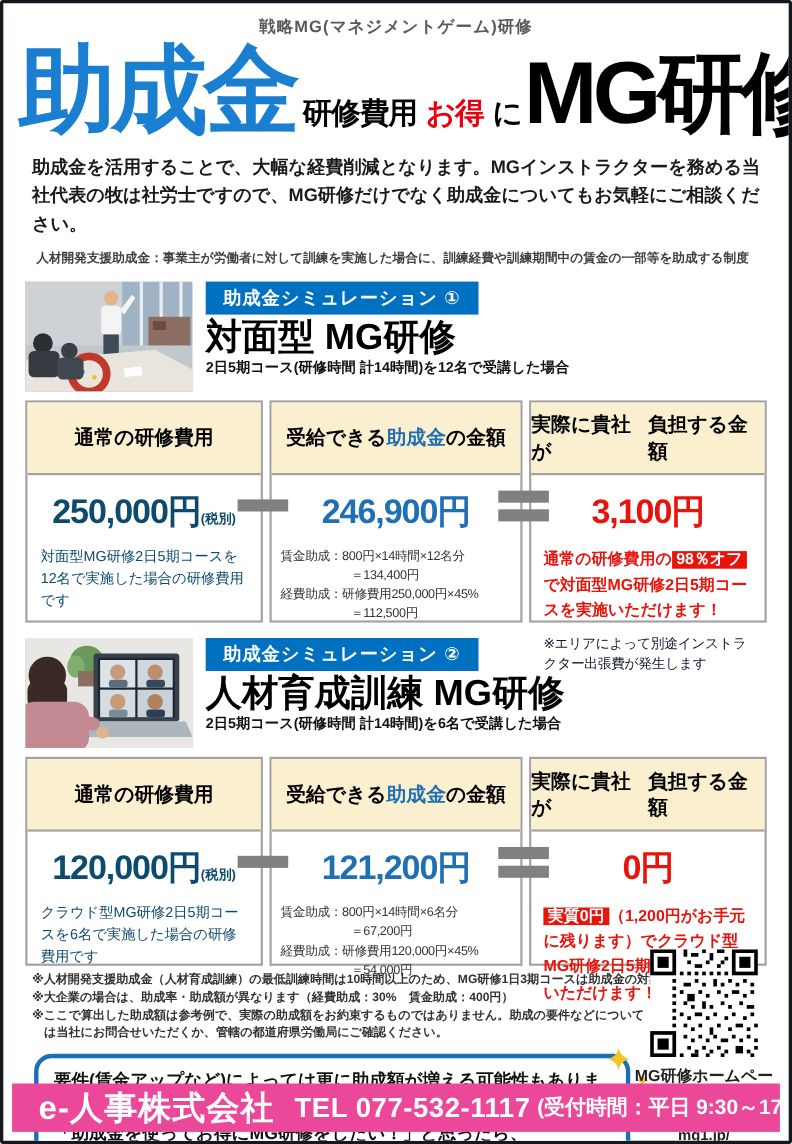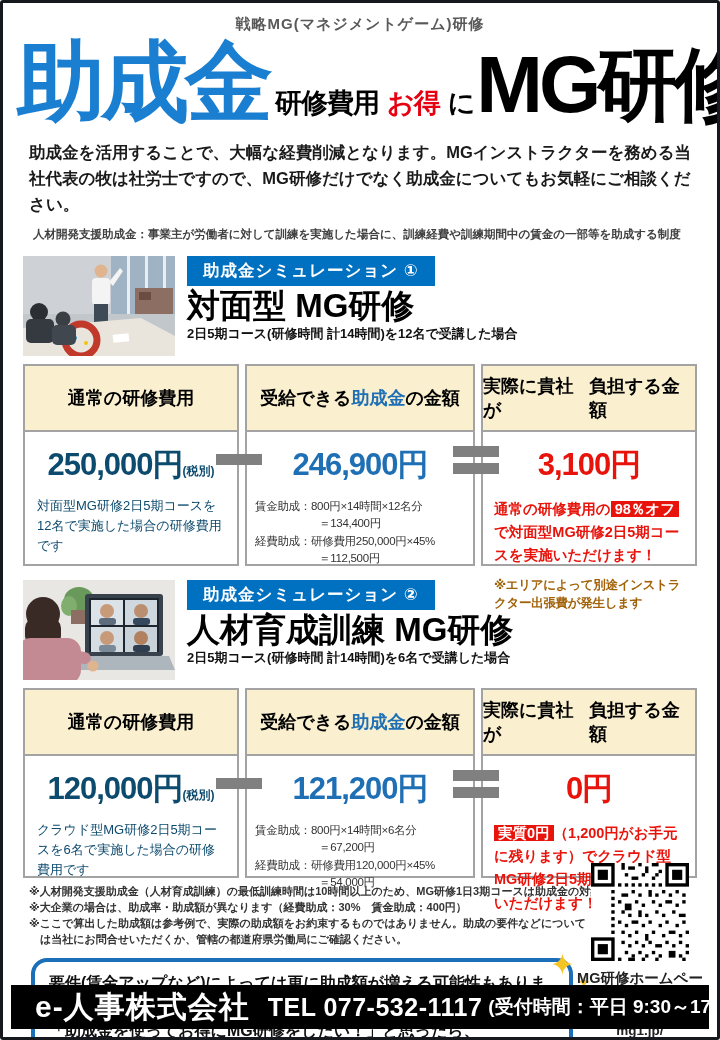--- a/index.html
+++ b/index.html
@@ -34,39 +34,39 @@
   .hl-blue{color:#1f6fb5;}
   .amount{margin-top:12px;text-align:center;font-size:31px;font-weight:800;color:#0c4a6e;letter-spacing:-1px;}
   .amount .suffix{font-size:12px;font-weight:700;letter-spacing:0;}
   .amount.blue{color:#1f6fb5;}
   .amount.red{color:#e8140c;}
   .box-desc{margin:10px 12px 0 12px;font-size:13px;color:#0c4a6e;line-height:1.55;}
   .box-details{margin:12px 8px 0 8px;font-size:11.5px;color:#333;letter-spacing:-0.3px;line-height:1.5;}
   .box-details .dline.ind{padding-left:64px;}
   .red-block{margin:12px 11px 0 11px;font-size:14.5px;font-weight:700;color:#e8140c;line-height:1.6;}
   .pct{background:#e8140c;color:#fff;padding:0 4px;}
-  .box-note{margin:8px 11px 12px 11px;font-size:12.5px;color:#a16207;font-weight:700;line-height:1.45;letter-spacing:-0.3px;}
+  .box-note{margin:8px 11px 12px 11px;font-size:12.5px;color:#0f172a;font-weight:400;line-height:1.45;letter-spacing:-0.3px;}
 
   .op{position:absolute;z-index:5;}
   .op .bar{width:46px;height:11px;background:#808080;}
   .op.minus{left:193px;top:90px;}
   .op.equals{left:430px;top:82px;}
   .op.equals .bar + .bar{margin-top:6px;}
 
   .footnotes{margin:6px 10px 0 26px;font-size:11px;color:#333;line-height:1.45;font-weight:600;}
 
   .bubble{position:relative;margin:10px 0 0 28px;width:506px;border:4px solid #1a6fb8;border-radius:16px;padding:9px 14px;font-size:16px;font-weight:700;color:#111;line-height:1.5;background:#fff;}
   .sparkle-big{position:absolute;right:-6px;top:-20px;color:#f5c425;font-size:30px;}
   .sparkle-small{position:absolute;right:-22px;top:8px;color:#f5c425;font-size:17px;}
 
   .qr-col{position:absolute;right:14px;top:860px;width:126px;text-align:center;}
   .qr-caption{margin-top:4px;font-size:14.5px;color:#222;font-weight:600;line-height:1.35;}
   .qr-url{font-size:13.5px;color:#222;font-weight:600;}
 
-  .footer{position:absolute;left:8px;right:8px;bottom:8px;height:44px;background:#000000;display:flex;align-items:center;padding-left:24px;box-sizing:border-box;white-space:nowrap;}
+  .footer{position:absolute;left:8px;right:8px;bottom:8px;height:44px;background:#ec4899;display:flex;align-items:center;padding-left:24px;box-sizing:border-box;white-space:nowrap;}
   .f-company{color:#fff;font-size:30px;font-weight:700;letter-spacing:1px;}
   .f-tel{color:#fff;font-size:25px;font-weight:800;margin-left:18px;letter-spacing:0.5px;}
   .f-hours{color:#fff;font-size:19px;font-weight:700;margin-left:6px;}
 </style>
 </head>
 <body>
 
 <div class="page">
 
   <div class="top-label">戦略MG(マネジメントゲーム)研修</div>

